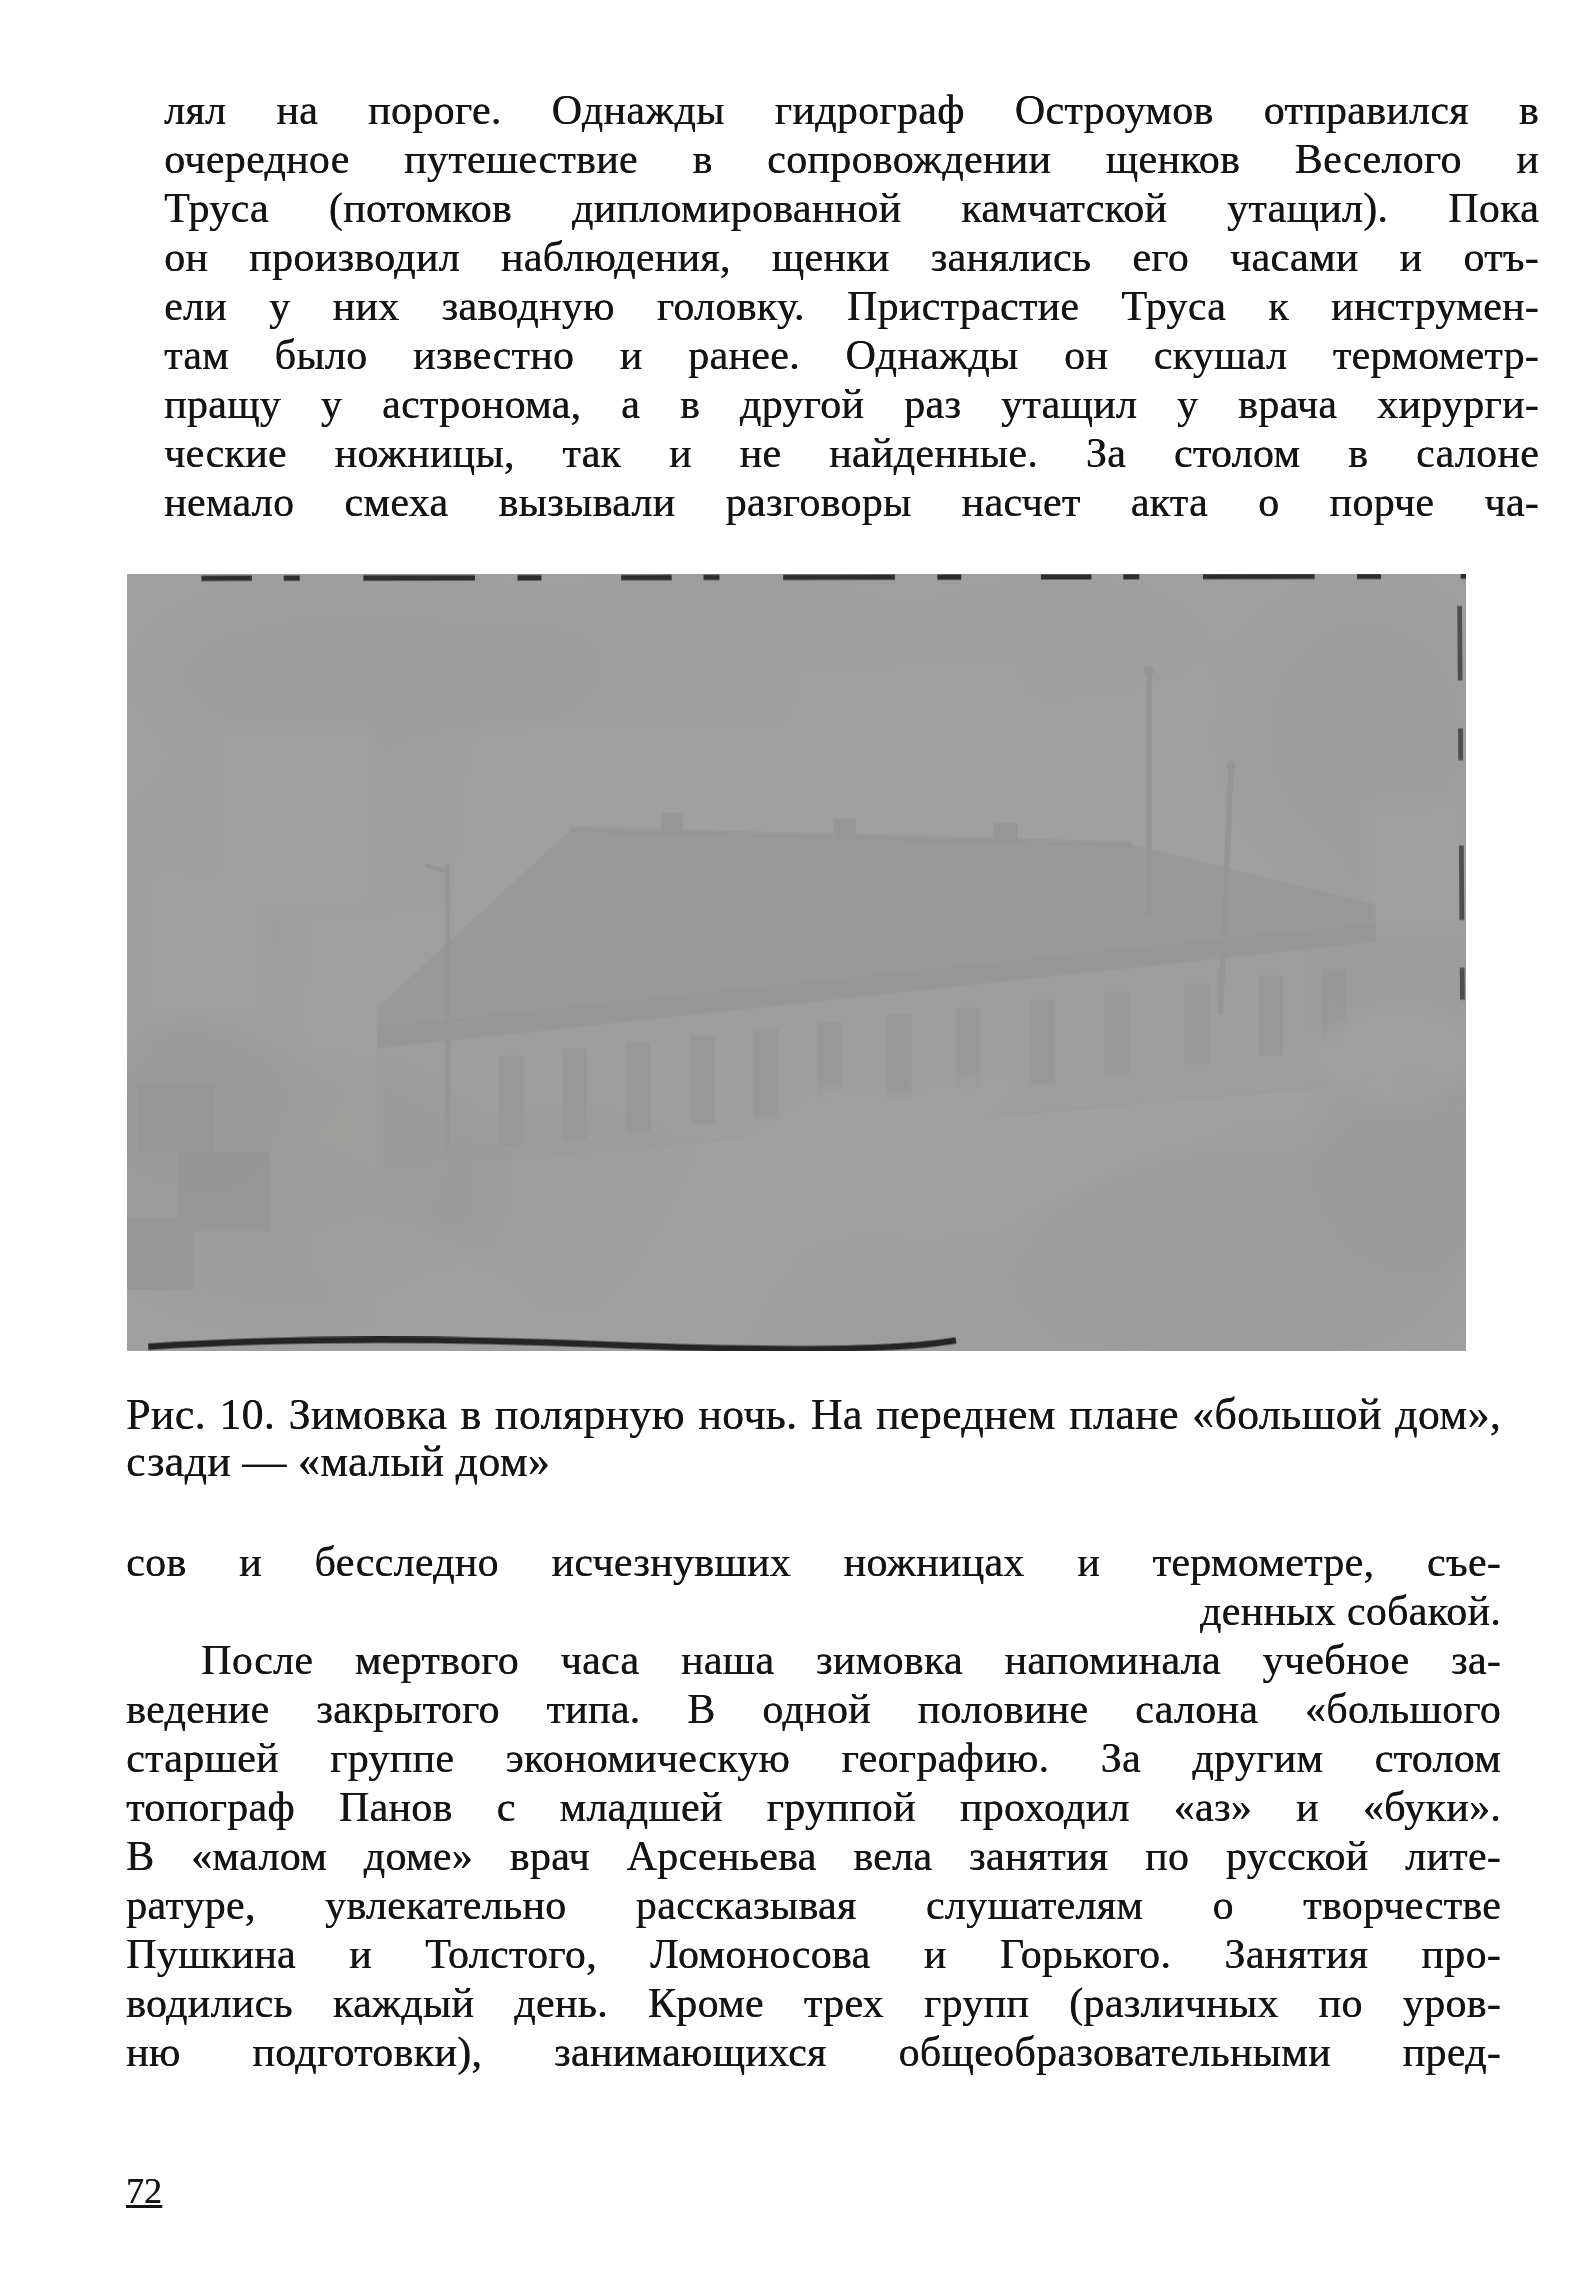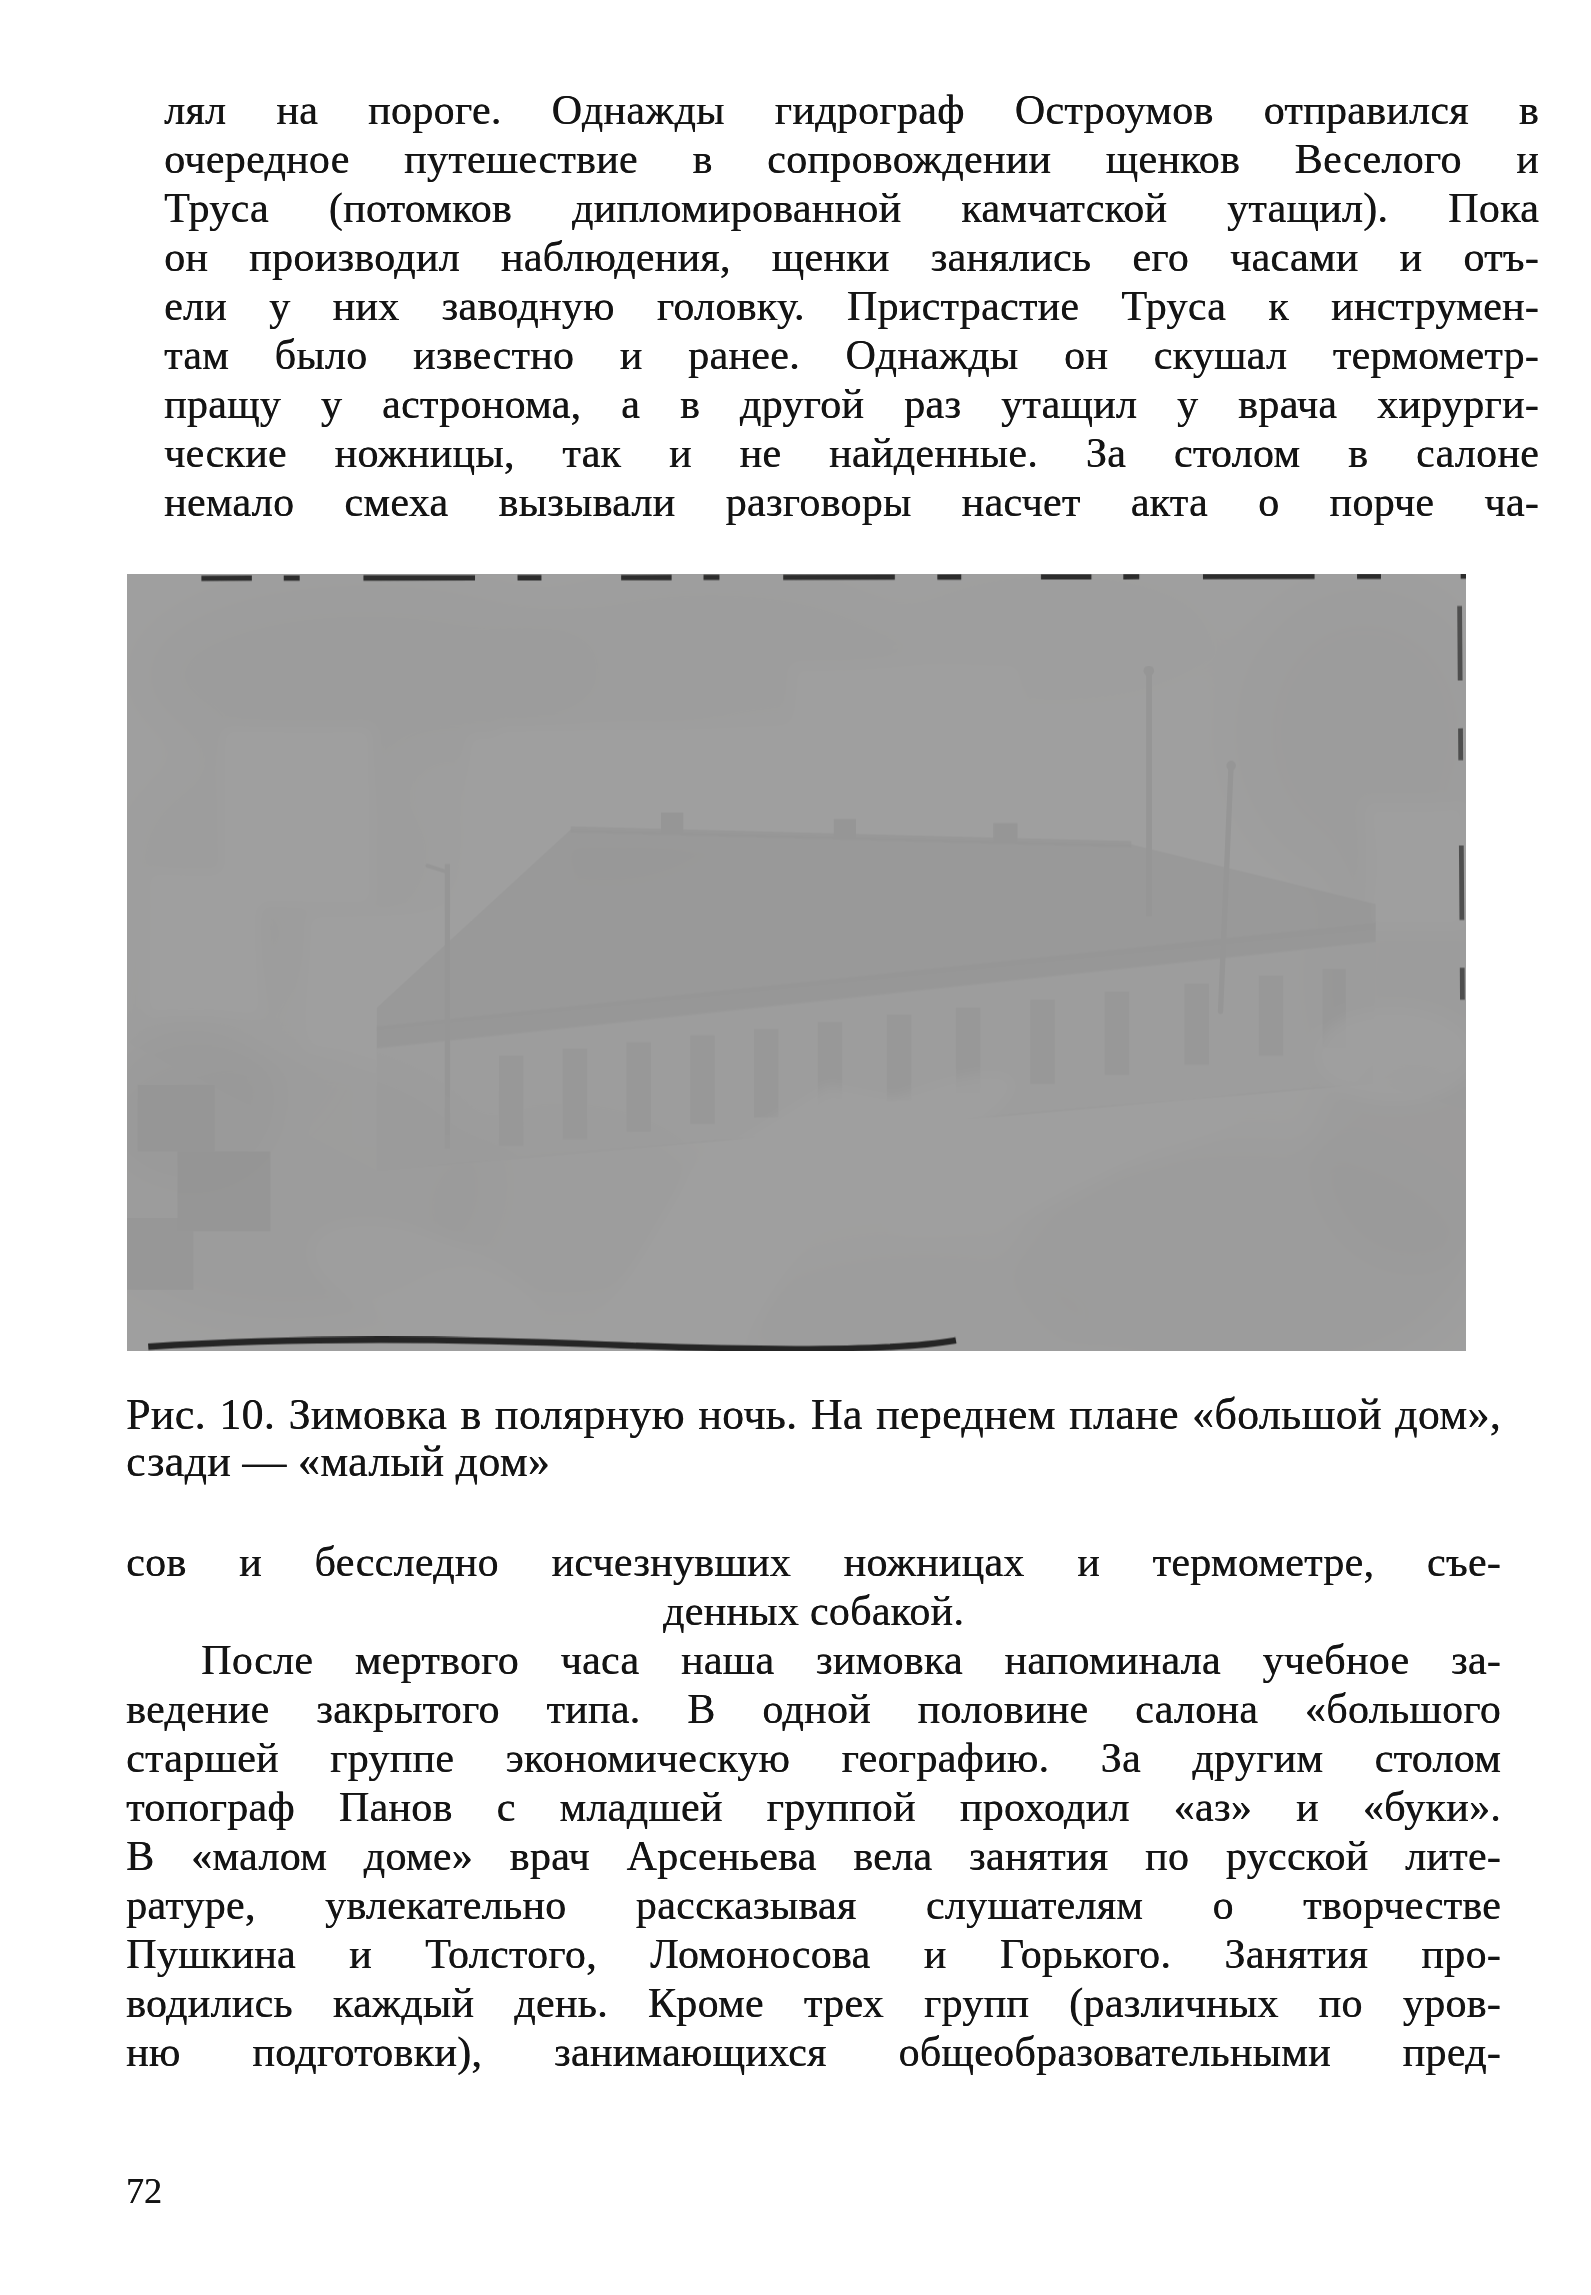--- a/index.html
+++ b/index.html
@@ -26,21 +26,21 @@
     font-size: 42px;
     letter-spacing: 0.3px;
     text-shadow: 0.4px 0 0 currentColor;
     white-space: normal;
   }
   .line.j {
     text-align: justify;
     text-align-last: justify;
   }
   .line.l {
-    text-align: center;
+    text-align: right;
   }
   .line.indent {
     padding-left: 75px;
   }
   #para1 { top: 86px; margin-left: 38px; }
   #para23 { top: 1538px; }
   #figure-photo-wrap {
     position: absolute;
     left: 127px;
     top: 574px;
@@ -71,20 +71,21 @@
   }
   .cap-line.c {
   }
   #page-number {
     position: absolute;
     left: 126px;
     top: 2173px;
     font-size: 36px;
     line-height: 37px;
     text-shadow: 0.3px 0 0 currentColor;
+    text-decoration: underline;
   }
 </style>
 </head>
 <body>
 
 <div class="textblock" id="para1">
   <div class="line j">лял на пороге. Однажды гидрограф Остроумов отправился в</div>
   <div class="line j">очередное путешествие в сопровождении щенков Веселого и</div>
   <div class="line j">Труса (потомков дипломированной камчатской утащил). Пока</div>
   <div class="line j">он производил наблюдения, щенки занялись его часами и отъ-</div>

